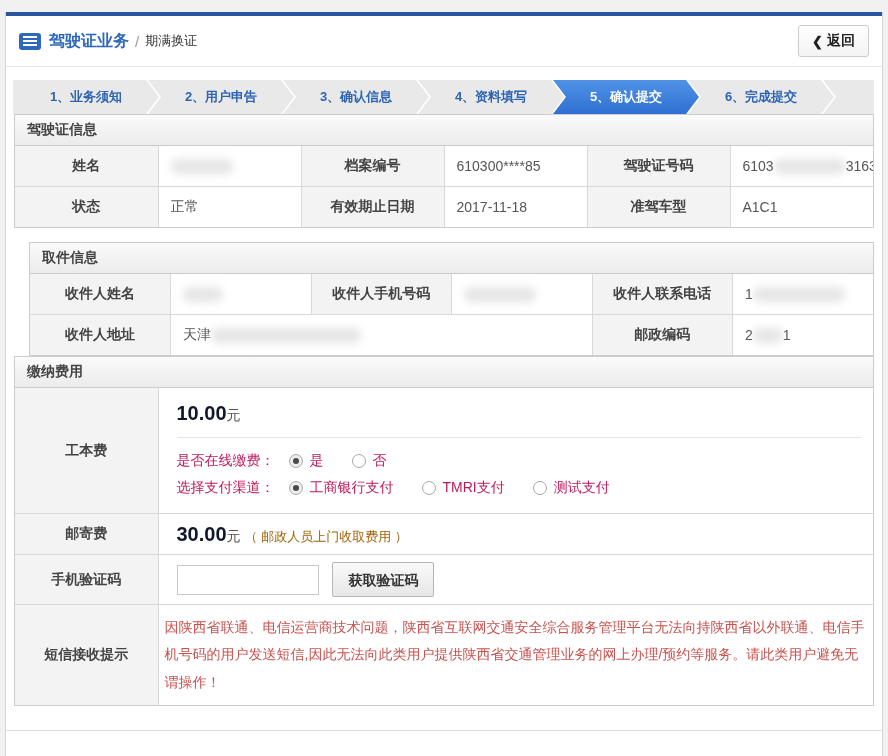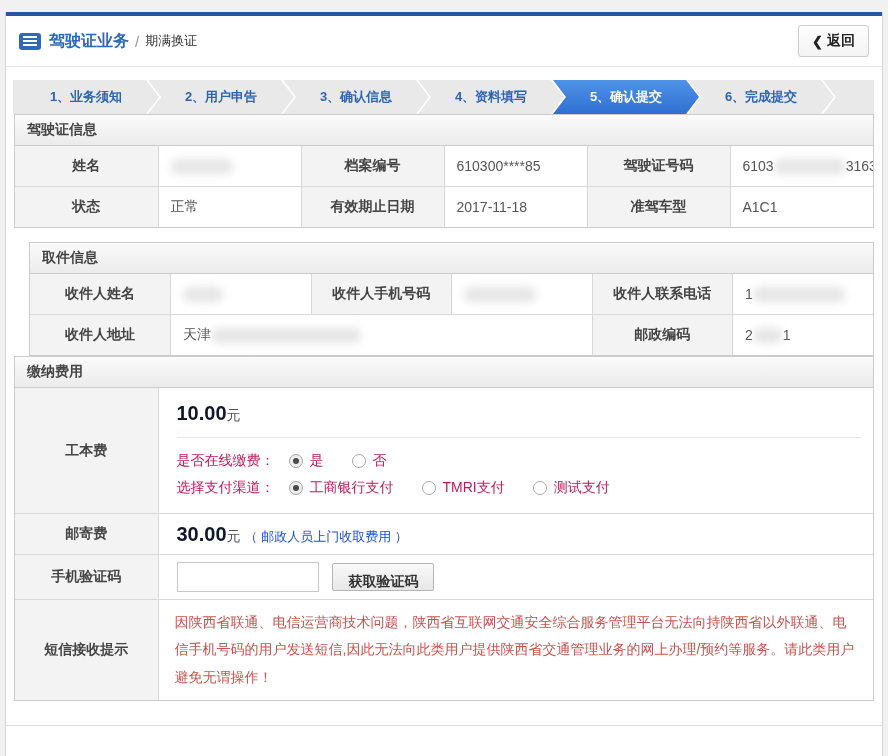--- a/index.html
+++ b/index.html
@@ -32,32 +32,32 @@
   tr:first-child td { border-top:none; }
   td:first-child { border-left:none; } td:last-child { border-right:none; }
   tr:last-child td { border-bottom:none; }
   td.lbl { background:#f3f3f3; text-align:center; color:#444; font-weight:bold; }
   .blur { display:inline-block; height:15px; vertical-align:middle; background:#bfbfbf; opacity:.40; filter:blur(4px); border-radius:7px; }
   .bw40{width:40px;} .bw60{width:62px;} .bw70{width:72px;} .bw90{width:92px;} .bw30{width:30px;} .bw150{width:150px;}
   
   .paytab td.lbl { width:143px; }
   .fee-big { font-size:20px; font-weight:bold; color:#0f172a; }
   .fee-unit { font-size:14px; color:#555; }
-  .fee-note { font-size:13px; color:#1d4ed8; margin-left:4px; }
+  .fee-note { font-size:13px; color:#a16207; margin-left:4px; }
   .divider { border-bottom:1px solid #e6e6e6; margin:12px 0 14px 0; }
   .optline { display:flex; align-items:center; font-size:14px; color:#be185d; margin-top:9px; }
   .optline .qlabel { margin-right:14px; }
   .radio { width:14px; height:14px; border:1px solid #a8a8a8; border-radius:50%; background:#fff; display:inline-block; position:relative; margin-right:7px; flex:0 0 auto; }
   .radio.sel { background:#ededed; }
   .radio.sel::after { content:""; position:absolute; left:3px; top:3px; width:6px; height:6px; border-radius:50%; background:#4a4a4a; }
   .opt { display:flex; align-items:center; margin-right:28px; cursor:pointer; }
   .cap-input { width:142px; height:30px; border:1px solid #c7c7c7; background:#fff; padding:0 8px; font-size:14px; vertical-align:middle; }
-  .cap-btn { margin-left:10px; padding:9px 15px; height:28px; background:linear-gradient(#f9f9f9,#e7e7e7); border:1px solid #b5b5b5; border-radius:2px; font-size:14px; font-weight:bold; color:#333; cursor:pointer; vertical-align:middle; }
+  .cap-btn { margin-left:10px; padding:9px 15px; height:35px; background:linear-gradient(#f9f9f9,#e7e7e7); border:1px solid #b5b5b5; border-radius:2px; font-size:14px; font-weight:bold; color:#333; cursor:pointer; vertical-align:middle; }
   .notice { color:#c8524e; font-size:14px; line-height:1.95; white-space:normal; }
-  td.noticecell { white-space:normal; padding:9px 16px; }
+  td.noticecell { white-space:normal; padding:9px 6px; }
   
   .footer { margin-top:24px; border-top:1px solid #ddd; padding:13px 60px 0 0; text-align:right; }
 </style>
 </head>
 <body>
 
 <div class="panel">
   <div class="topbar"></div>
 
   <div class="hdr">

